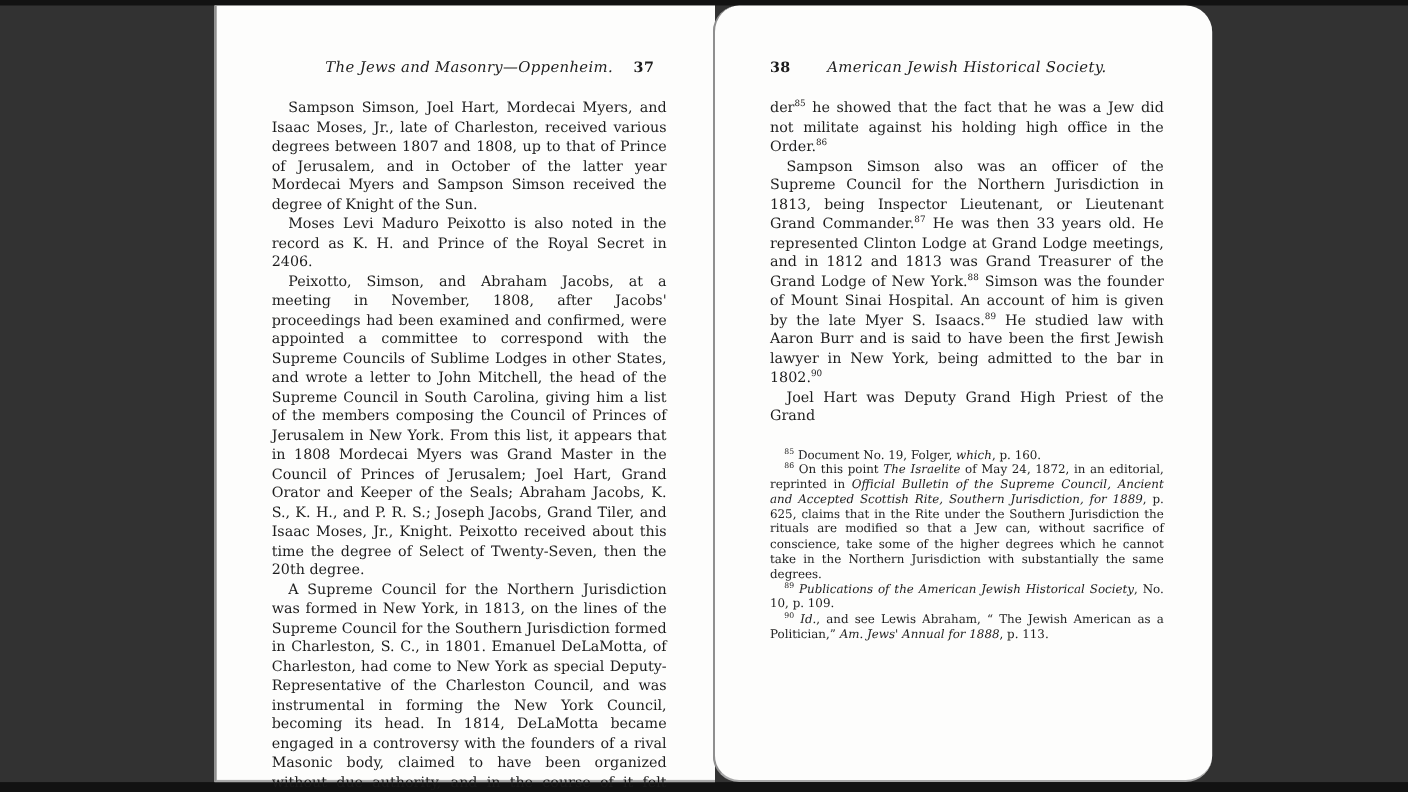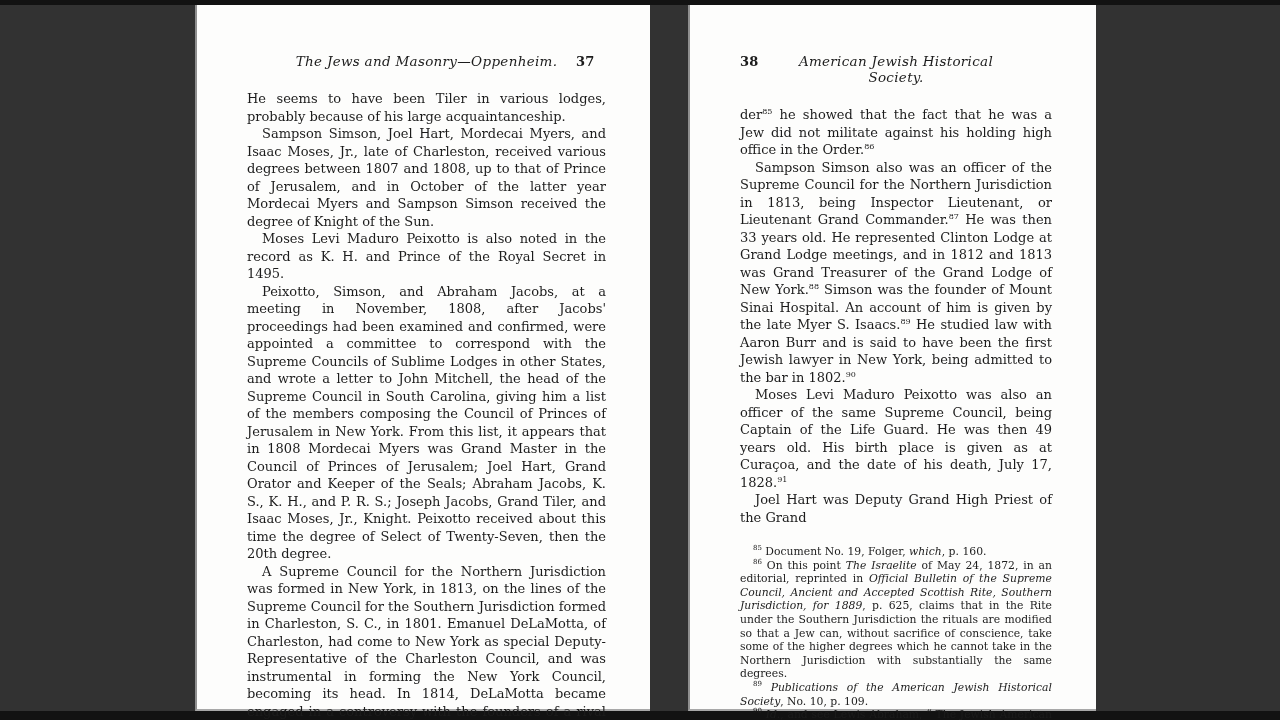--- a/index.html
+++ b/index.html
@@ -22,21 +22,21 @@
   .letterbox.top{top:0;height:5px;}
   .letterbox.bottom{bottom:0;height:9px;}
   .page{
     position:absolute;top:5px;height:706px;width:455px;
     background:var(--page-bg);
     border-left:2px solid #8f8f8f;
     border-bottom:2px solid #a8a8a8;
     padding:0 44px 0 50px;
   }
   .page.left{left:179px;margin-left:16px;}
-  .page.right{left:688px;width:408px;}
+  .page.right{left:648px;width:454px;border-radius:24px;}
   .running-head{
     margin-top:48px;
     display:flex;align-items:baseline;
     font-size:13.5px;
     letter-spacing:0.3px;
   }
   .running-head .head-title{
     flex:1;text-align:center;font-style:italic;
   }
   .running-head .head-page{
@@ -74,38 +74,36 @@
 <div class="letterbox top"></div>
 <div class="letterbox bottom"></div>
 
 <div class="page left">
   <div class="running-head">
     <span class="head-page"></span>
     <span class="head-title">The Jews and Masonry—Oppenheim.</span>
     <span class="head-page">37</span>
   </div>
   <div class="body-text">
-      <p class="para">He seems to have been Tiler in various lodges, probably because of his large acquaintanceship.</p>
       <p class="para indent">Sampson Simson, Joel Hart, Mordecai Myers, and Isaac Moses, Jr., late of Charleston, received various degrees between 1807 and 1808, up to that of Prince of Jerusalem, and in October of the latter year Mordecai Myers and Sampson Simson received the degree of Knight of the Sun.</p>
-      <p class="para indent">Moses Levi Maduro Peixotto is also noted in the record as K. H. and Prince of the Royal Secret in 1495.</p>
+      <p class="para indent">Moses Levi Maduro Peixotto is also noted in the record as K. H. and Prince of the Royal Secret in 2406.</p>
       <p class="para indent">Peixotto, Simson, and Abraham Jacobs, at a meeting in November, 1808, after Jacobs' proceedings had been examined and confirmed, were appointed a committee to correspond with the Supreme Councils of Sublime Lodges in other States, and wrote a letter to John Mitchell, the head of the Supreme Council in South Carolina, giving him a list of the members composing the Council of Princes of Jerusalem in New York. From this list, it appears that in 1808 Mordecai Myers was Grand Master in the Council of Princes of Jerusalem; Joel Hart, Grand Orator and Keeper of the Seals; Abraham Jacobs, K. S., K. H., and P. R. S.; Joseph Jacobs, Grand Tiler, and Isaac Moses, Jr., Knight. Peixotto received about this time the degree of Select of Twenty-Seven, then the 20th degree.</p>
       <p class="para indent">A Supreme Council for the Northern Jurisdiction was formed in New York, in 1813, on the lines of the Supreme Council for the Southern Jurisdiction formed in Charleston, S. C., in 1801. Emanuel DeLaMotta, of Charleston, had come to New York as special Deputy-Representative of the Charleston Council, and was instrumental in forming the New York Council, becoming its head. In 1814, DeLaMotta became engaged in a controversy with the founders of a rival Masonic body, claimed to have been organized without due authority, and in the course of it felt called upon to refer to his Judaism as the cause of some of the attacks upon him. In his Rejoin-</p>
     </div>
 </div>
 
 <div class="page right">
   <div class="running-head">
     <span class="head-page">38</span>
     <span class="head-title">American Jewish Historical Society.</span>
     <span class="head-page"></span>
   </div>
   <div class="body-text">
       <p class="para">der<sup>85</sup> he showed that the fact that he was a Jew did not militate against his holding high office in the Order.<sup>86</sup></p>
       <p class="para indent">Sampson Simson also was an officer of the Supreme Council for the Northern Jurisdiction in 1813, being Inspector Lieutenant, or Lieutenant Grand Commander.<sup>87</sup> He was then 33 years old. He represented Clinton Lodge at Grand Lodge meetings, and in 1812 and 1813 was Grand Treasurer of the Grand Lodge of New York.<sup>88</sup> Simson was the founder of Mount Sinai Hospital. An account of him is given by the late Myer S. Isaacs.<sup>89</sup> He studied law with Aaron Burr and is said to have been the first Jewish lawyer in New York, being admitted to the bar in 1802.<sup>90</sup></p>
-      <p class="para indent">Moses Levi Maduro Peixotto was also an officer of the same Supreme Council, being Captain of the Life Guard. He was then 49 years old. His birth place is given as at Curaçoa, and the date of his death, July 17, 1828.<sup>91</sup></p>
       <p class="para indent">Joel Hart was Deputy Grand High Priest of the Grand</p>
     </div>
   <div class="footnotes">
       <p class="footnote"><sup>85</sup> Document No. 19, Folger, <i>which</i>, p. 160.</p>
       <p class="footnote"><sup>86</sup> On this point <i>The Israelite</i> of May 24, 1872, in an editorial, reprinted in <i>Official Bulletin of the Supreme Council, Ancient and Accepted Scottish Rite, Southern Jurisdiction, for 1889</i>, p. 625, claims that in the Rite under the Southern Jurisdiction the rituals are modified so that a Jew can, without sacrifice of conscience, take some of the higher degrees which he cannot take in the Northern Jurisdiction with substantially the same degrees.</p>
       <p class="footnote"><sup>89</sup> <i>Publications of the American Jewish Historical Society</i>, No. 10, p. 109.</p>
       <p class="footnote"><sup>90</sup> <i>Id.</i>, and see Lewis Abraham, “ The Jewish American as a Politician,” <i>Am. Jews' Annual for 1888</i>, p. 113.</p>
     </div>
 </div>
 

